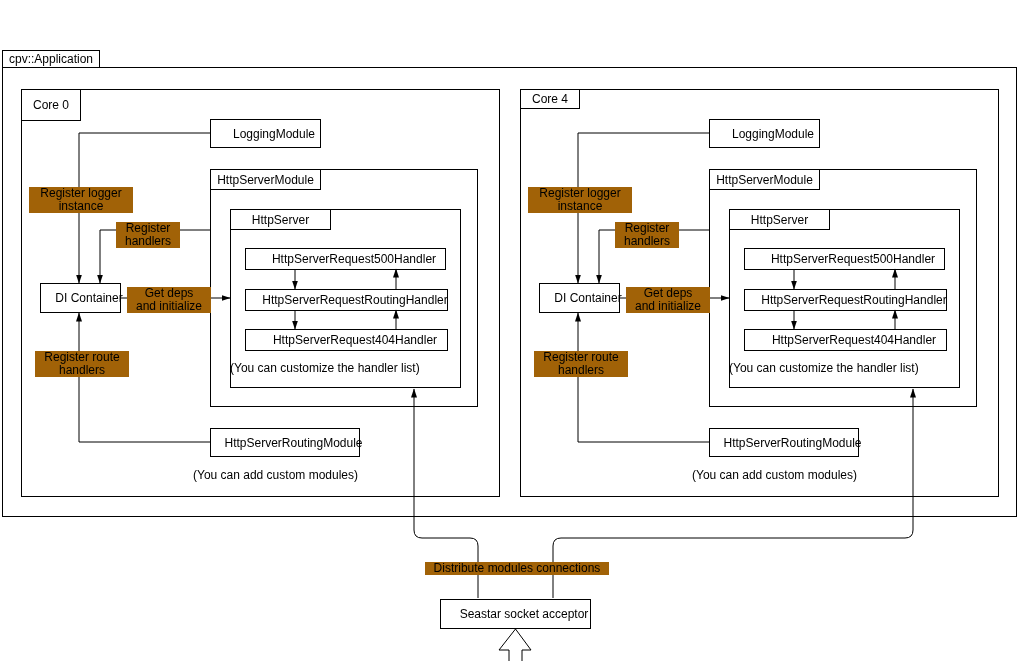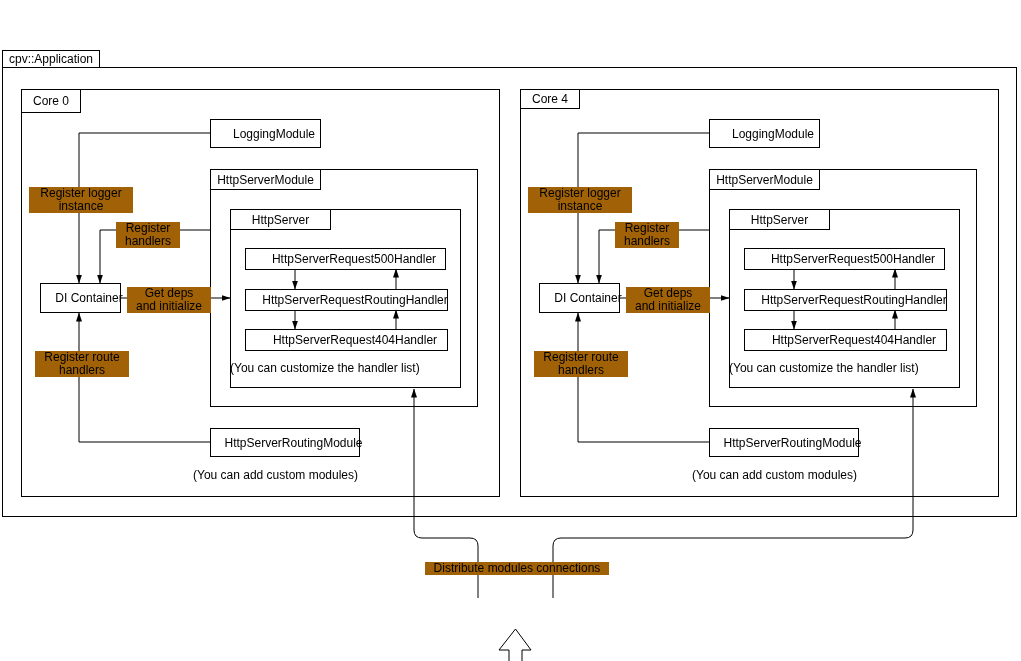--- a/index.html
+++ b/index.html
@@ -36,21 +36,21 @@
 </style>
 </head>
 <body>
 
 <div class="stage">
 
   <div class="frame" style="left:2px;top:19px;width:1015px;height:450px"></div>
   <div class="tab" style="left:2px;top:2px;width:98px;height:18px">cpv::Application</div>
 
   <div class="core" style="left:21px;top:41px">
-    <div class="tab" style="left:-1px;top:-1px;width:60px;height:24px">Core 0</div>
+    <div class="tab" style="left:-1px;top:-1px;width:60px;height:32px">Core 0</div>
 
     <div class="box" style="left:188px;top:29px;width:111px;height:29px">LoggingModule</div>
 
     <div class="frame" style="left:188px;top:79px;width:268px;height:238px"></div>
     <div class="tab" style="left:188px;top:79px;width:111px;height:21px">HttpServerModule</div>
 
     <div class="frame" style="left:208px;top:119px;width:231px;height:179px"></div>
     <div class="tab" style="left:208px;top:119px;width:101px;height:21px">HttpServer</div>
 
     <div class="box" style="left:223px;top:158px;width:201px;height:22px">HttpServerRequest500Handler</div>
@@ -101,20 +101,21 @@
     <div class="elabel" style="left:7px;top:97px;width:102px">Register logger
 instance</div>
     <div class="elabel" style="left:94px;top:132px;width:62px">Register
 handlers</div>
     <div class="elabel" style="left:105px;top:197px;width:82px">Get deps
 and initialize</div>
     <div class="elabel" style="left:13px;top:261px;width:92px">Register route
 handlers</div>
   </div>
 
+  <div class="box" style="left:440px;top:551px;width:151px;height:30px">Seastar socket acceptor</div>
   <div class="elabel" style="left:425px;top:514px;width:182px">Distribute modules connections</div>
 
   <svg class="wires" width="1021" height="661" viewBox="0 0 1021 661">
     <defs>
       <marker id="arw" markerWidth="10" markerHeight="8" refX="8.5" refY="3" orient="auto" markerUnits="userSpaceOnUse">
         <path d="M0,0 L9,3 L0,6 Z" fill="#000"></path>
       </marker>
     </defs>
     <g stroke="#000" stroke-width="1" fill="none">
 

